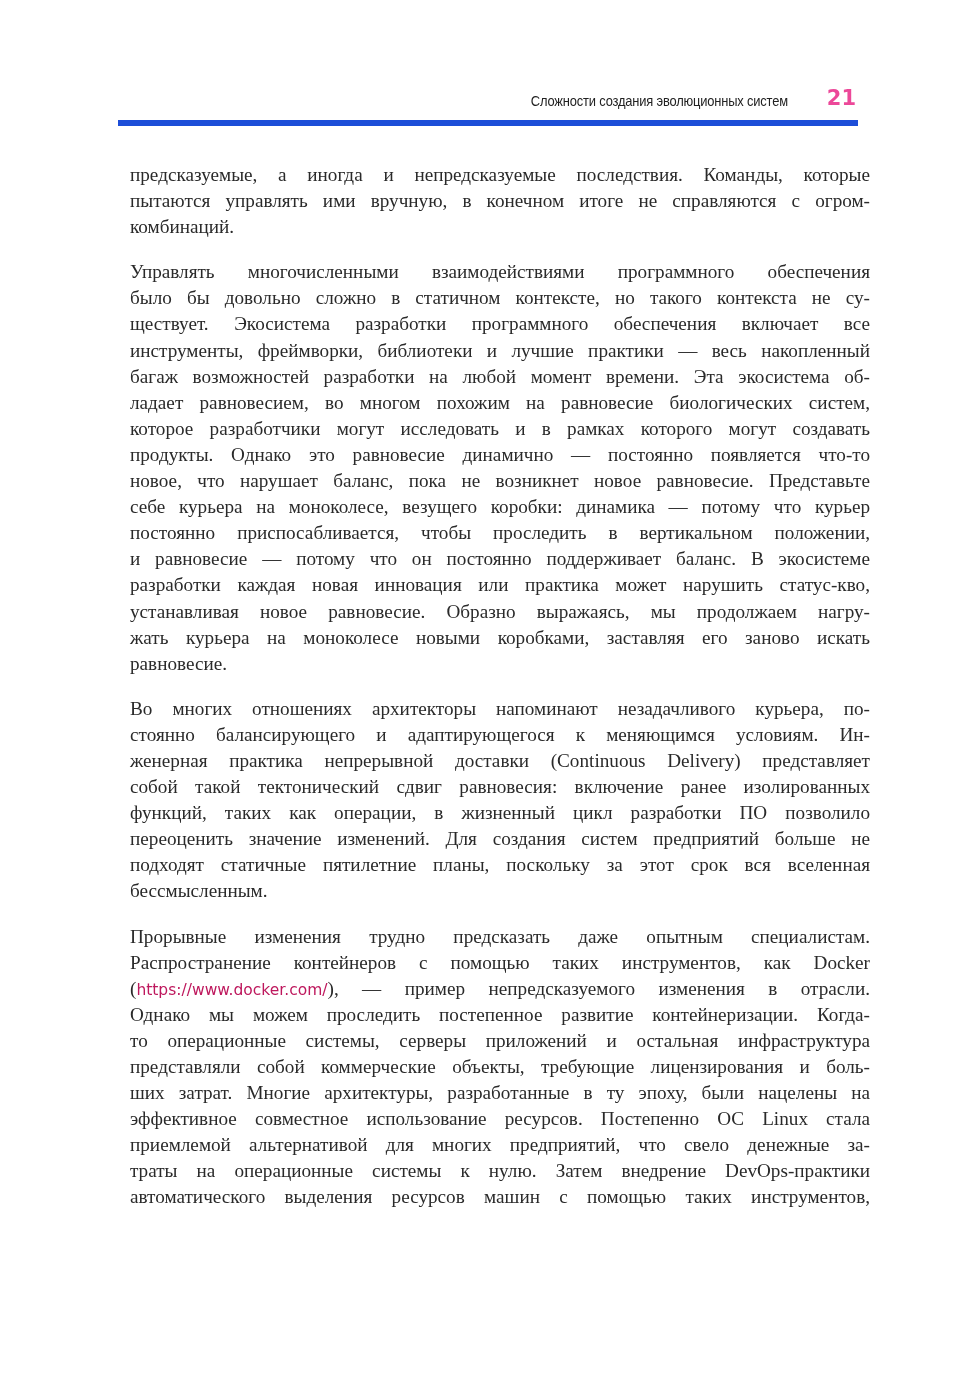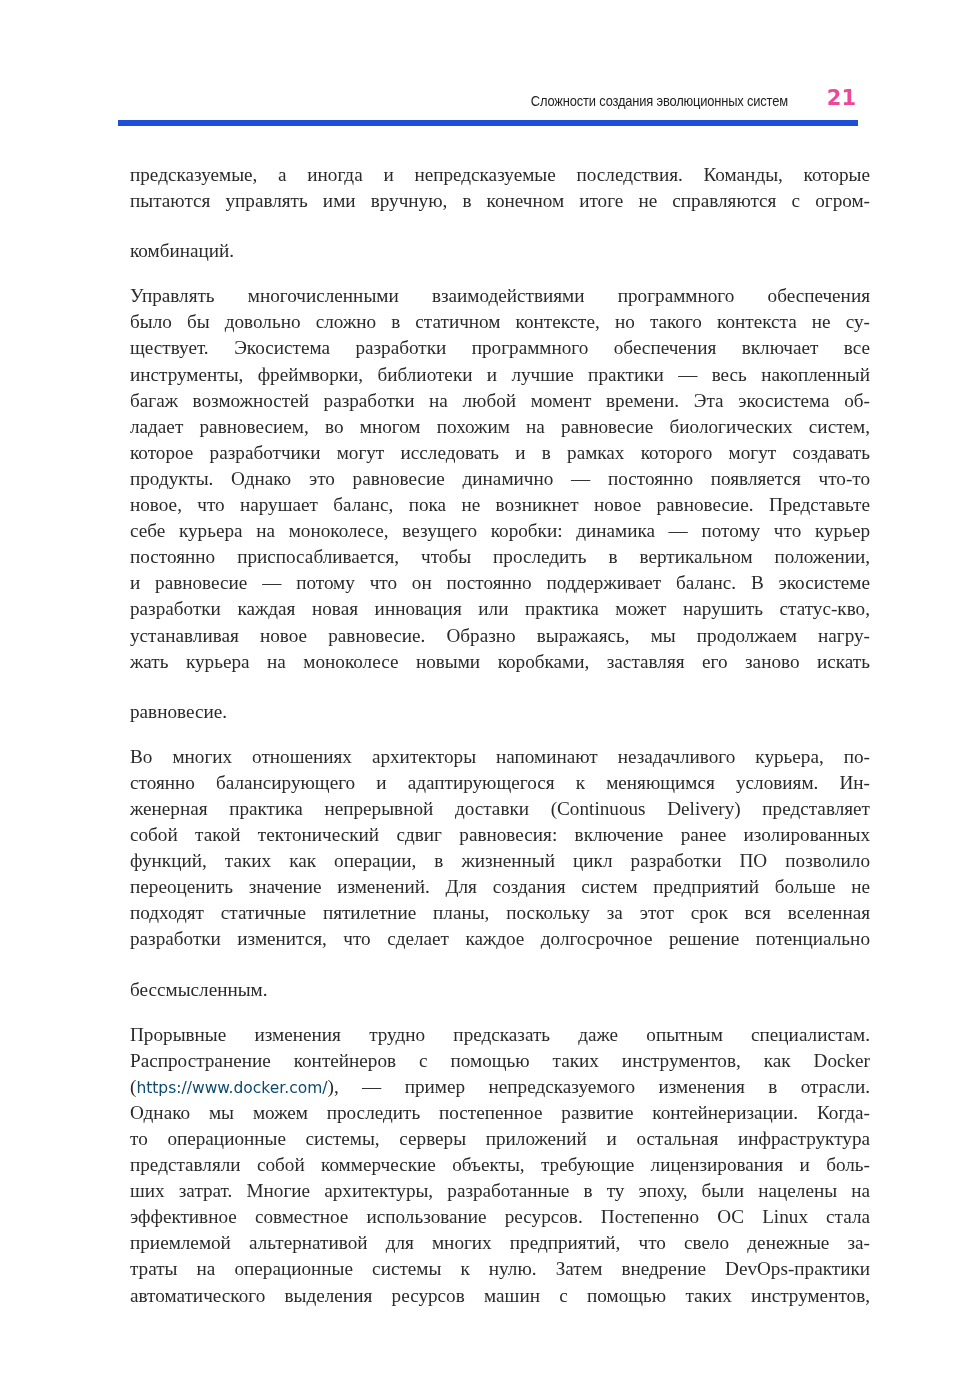--- a/index.html
+++ b/index.html
@@ -19,24 +19,24 @@
   }
   .body-text {
     position: absolute; left: 130px; top: 162px; width: 740px;
     font-family: "Liberation Serif", serif; font-size: 19.2px; color: #2a2a2a;
   }
   .para { margin: 0 0 19px 0; }
   .line {
     display: block; height: 26.1px; line-height: 26.1px;
     text-align: justify; text-align-last: justify; white-space: nowrap;
   }
-  .line.last { text-align-last: left; margin-top: 24px; }
+  .line.last { text-align-last: left; }
   .line span { white-space: pre; }
   .it { }
-  .link { font-family: "DejaVu Sans", sans-serif; font-size: 15.5px; color: #0c4a6e; }
+  .link { font-family: "DejaVu Sans", sans-serif; font-size: 15.5px; color: #be185d; }
 </style>
 </head>
 <body>
 
 <div class="header">
   <span class="running-title">Сложности создания эволюционных систем</span>
   <span class="page-number">21</span>
 </div>
 
 <div class="body-text" id="body-text">
@@ -64,21 +64,20 @@
       <div class="line last"><span>равновесие.</span></div>
     </div>
     <div class="para">
       <div class="line"><span>Во многих отношениях архитекторы напоминают незадачливого курьера, по-</span></div>
       <div class="line"><span>стоянно балансирующего и адаптирующегося к меняющимся условиям. Ин-</span></div>
       <div class="line"><span>женерная практика непрерывной доставки (Continuous Delivery) представляет</span></div>
       <div class="line"><span>собой такой тектонический сдвиг равновесия: включение ранее изолированных</span></div>
       <div class="line"><span>функций, таких как операции, в жизненный цикл разработки ПО позволило</span></div>
       <div class="line"><span>переоценить значение </span><span class="it">изменений</span><span>. Для создания систем предприятий больше не</span></div>
       <div class="line"><span>подходят статичные пятилетние планы, поскольку за этот срок вся вселенная</span></div>
-      <div class="line"><span>разработки изменится, что сделает каждое долгосрочное решение потенциально</span></div>
       <div class="line last"><span>бессмысленным.</span></div>
     </div>
     <div class="para">
       <div class="line"><span>Прорывные изменения трудно предсказать даже опытным специалистам.</span></div>
       <div class="line"><span>Распространение контейнеров с помощью таких инструментов, как Docker</span></div>
       <div class="line"><span>(</span><span class="link">https://www.docker.com/</span><span>), — пример непредсказуемого изменения в отрасли.</span></div>
       <div class="line"><span>Однако мы можем проследить постепенное развитие контейнеризации. Когда-</span></div>
       <div class="line"><span>то операционные системы, серверы приложений и остальная инфраструктура</span></div>
       <div class="line"><span>представляли собой коммерческие объекты, требующие лицензирования и боль-</span></div>
       <div class="line"><span>ших затрат. Многие архитектуры, разработанные в ту эпоху, были нацелены на</span></div>

